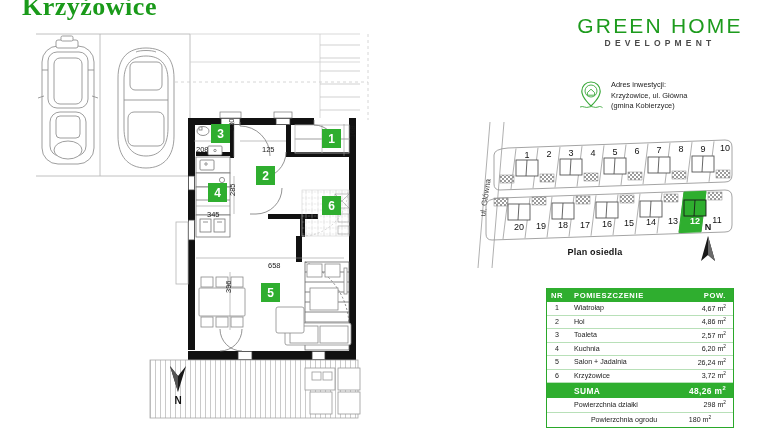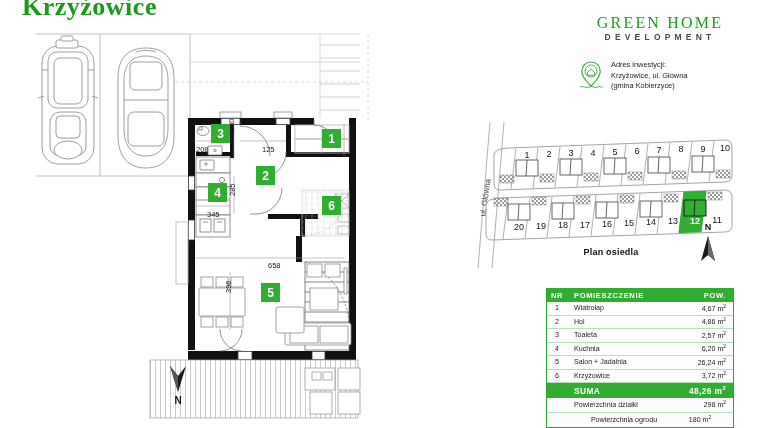--- a/index.html
+++ b/index.html
@@ -23,36 +23,36 @@
   
   #plan-area{position:absolute;left:0;top:0;width:470px;height:428px;}
   #plan-area svg{display:block;}
 
   
   #right-col{position:absolute;left:470px;top:0;width:290px;height:428px;}
 
   
   #logo-block{position:absolute;left:95px;top:14px;text-align:center;width:190px;}
   #logo-main{
-    font-family:Liberation Serif, serif;
-    font-size:16px;letter-spacing:2.2px;color:#1d9b1d;white-space:nowrap;
+    font-family:Liberation Sans, sans-serif;
+    font-size:21px;letter-spacing:2.2px;color:#1d9b1d;white-space:nowrap;
   }
   #logo-sub{
     font-size:8.5px;letter-spacing:4.2px;color:#4a4a4a;font-weight:bold;
     margin-top:0;white-space:nowrap;
   }
 
   
-  #address-block{position:absolute;left:108px;top:60px;display:flex;gap:7px;align-items:flex-start;}
+  #address-block{position:absolute;left:108px;top:80px;display:flex;gap:7px;align-items:flex-start;}
   #address-text{font-size:7.4px;line-height:1.45;color:#222;white-space:nowrap;}
 
   
   #site-plan{position:absolute;left:0px;top:118px;width:290px;height:155px;}
   #site-caption{
-    position:absolute;left:16px;top:247px;width:250px;text-align:center;
+    position:absolute;left:0;top:247px;width:250px;text-align:center;
     font-size:9px;color:#111;font-weight:bold;letter-spacing:.2px;
   }
 
   
   #room-table{
     position:absolute;left:76px;top:288px;width:186px;
     border:1px solid #2aa82a;border-top:none;
     font-size:7.2px;color:#1a1a1a;background:#fff;
   }
   #room-table table{border-collapse:collapse;width:100%;}

